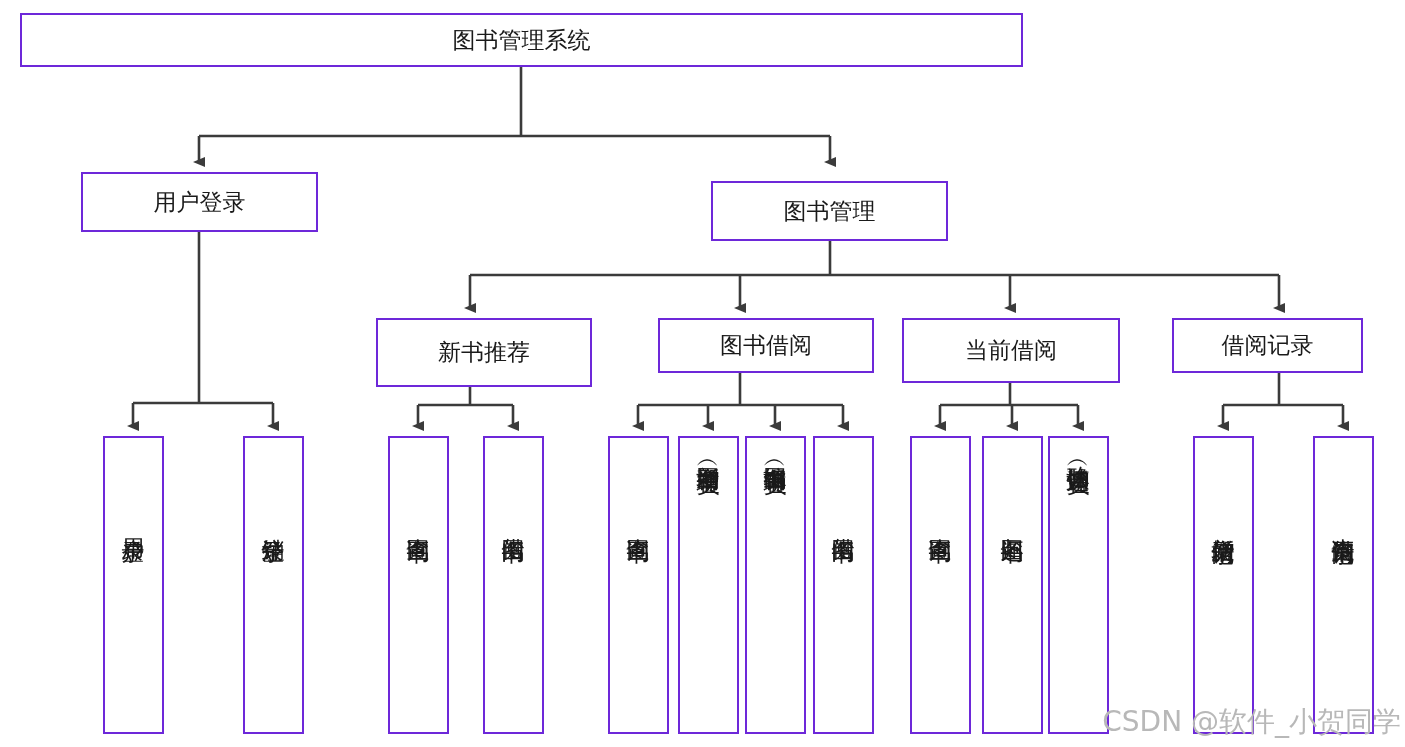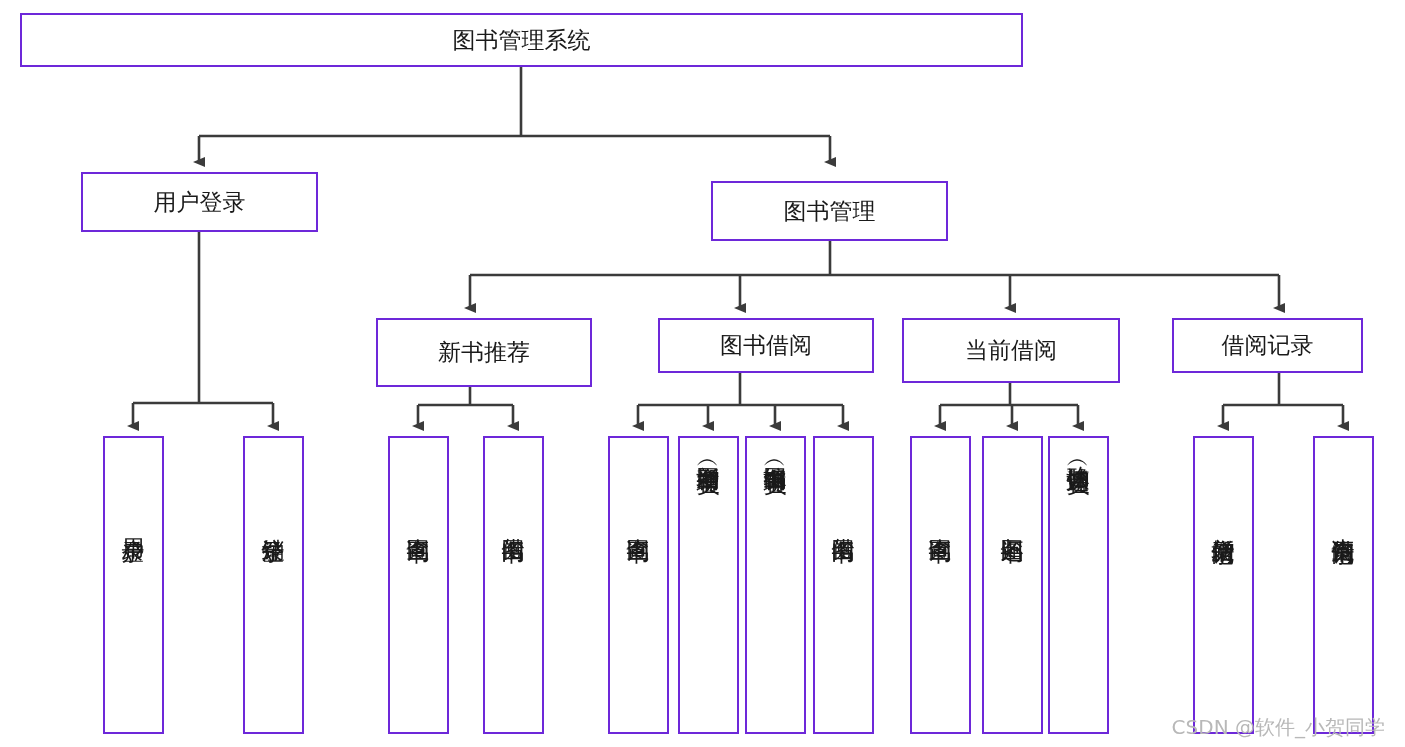--- a/index.html
+++ b/index.html
@@ -37,22 +37,22 @@
     text-orientation:upright;
     font-size:23px;
     line-height:1.05;
     letter-spacing:1px;
     white-space:nowrap;
   }
   .node.vert.mid .label{margin-top:78px;}
   .node.vert.top .label{margin-top:6px;}
   .watermark{
     position:absolute;
-    right:20px;bottom:6px;
-    font-size:20px;
+    right:4px;bottom:6px;
+    font-size:28px;
     color:#b8b8b8;
     white-space:nowrap;
     font-family:"DejaVu Sans","Liberation Sans",sans-serif;
   }
 </style>
 </head>
 <body>
 
 <div id="diagram-root">
 

